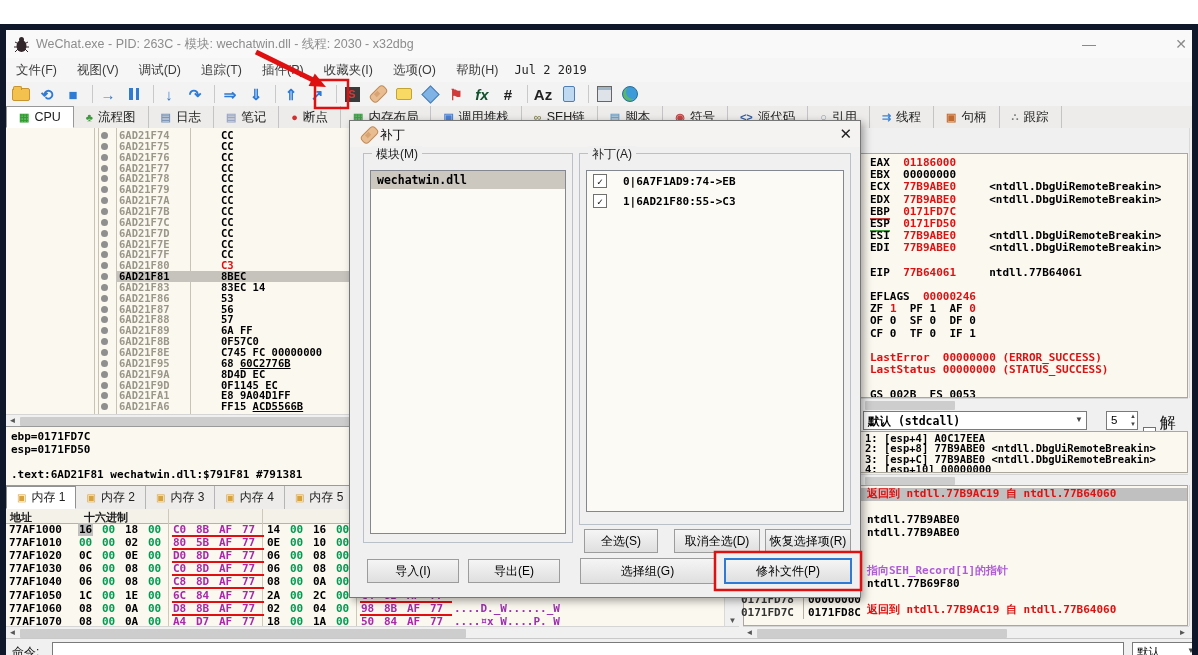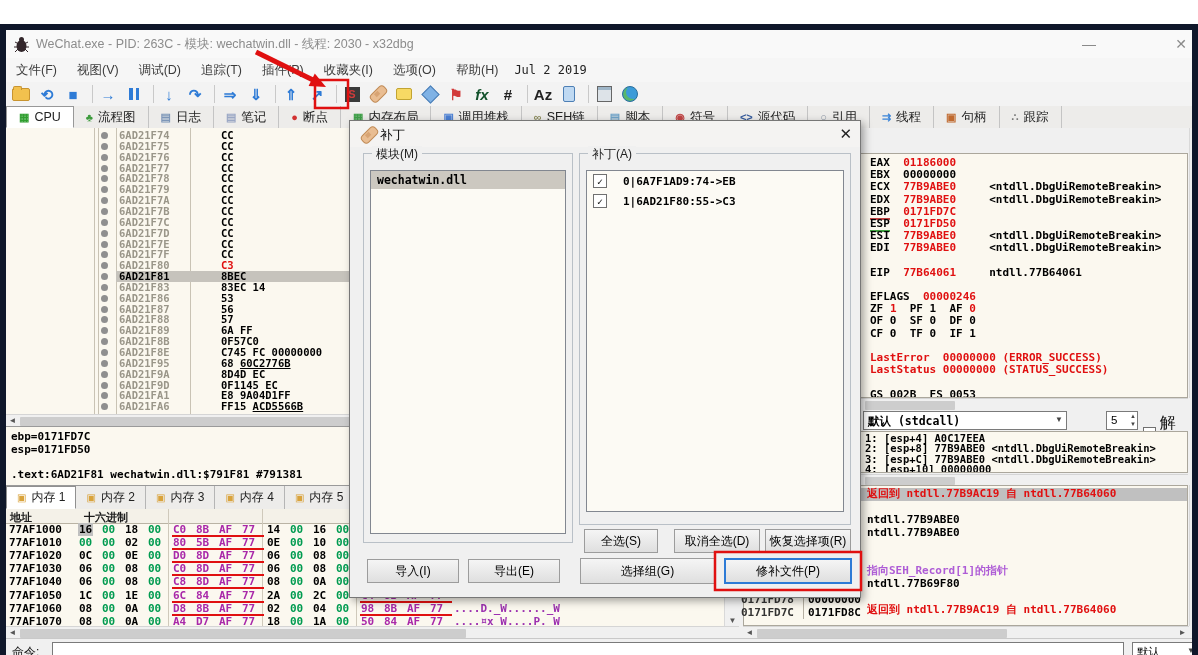--- a/index.html
+++ b/index.html
@@ -576,21 +576,21 @@
         <div class="rline"><span class="c-r">LastError  00000000 (ERROR_SUCCESS)</span></div>
         <div class="rline"><span class="c-r">LastStatus 00000000 (STATUS_SUCCESS)</span></div>
         <div class="rline">&nbsp;</div>
         <div class="rline"><span class="c-k">GS 002B  FS 0053</span></div>
       </div>
   </div>
   <div class="hscroll" style="left:737px;top:368px;width:445px;height:12px;">
     <div class="sb-thumb" style="left:122px;width:90px;"></div>
   </div>
   <div id="default-bar">
-    <div class="combo" style="left:120px;top:0;width:204px;height:19px;">
+    <div class="combo" style="left:120px;top:0;width:224px;height:19px;">
       <span class="ctext">默认 (stdcall)</span>
       <span class="arr">▼</span>
     </div>
     <div id="spinner">
       <span class="sval">5</span>
       <span class="sarrs">▲<br>▼</span>
     </div>
     <div id="unlock">
       <span class="cbx"></span>
       <span>解锁</span>

